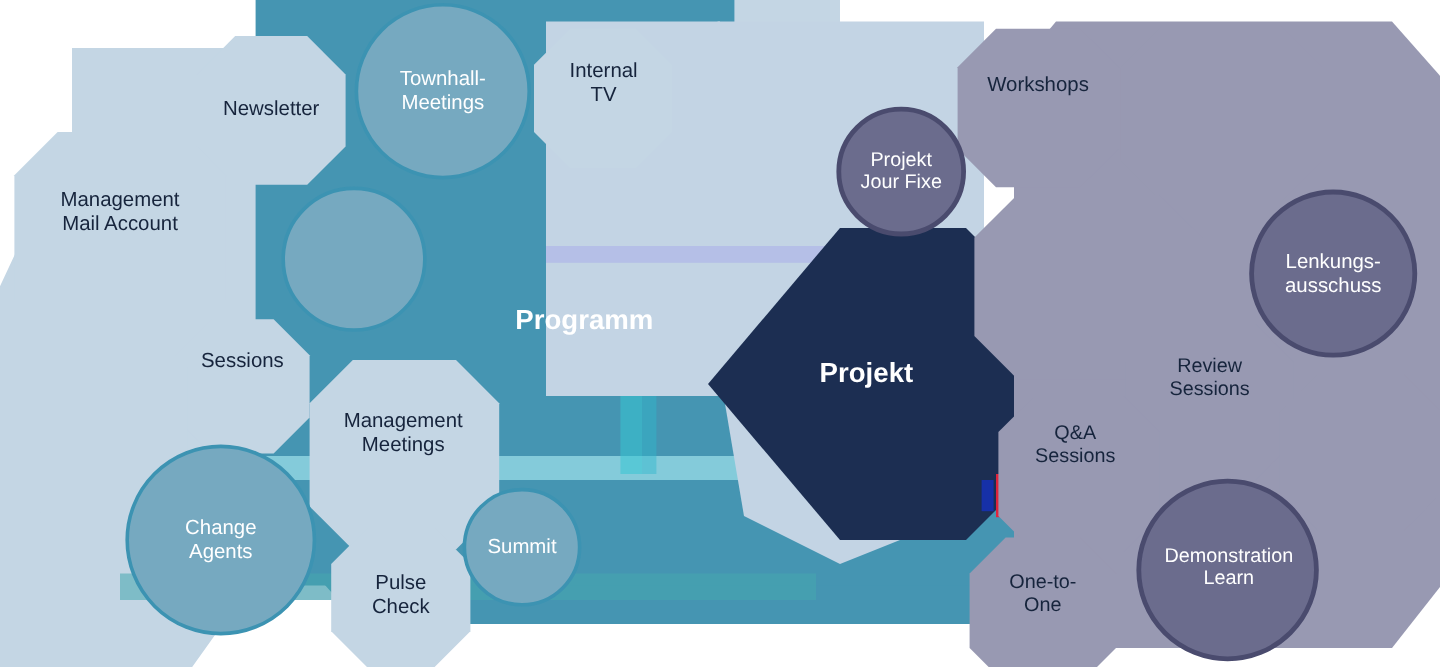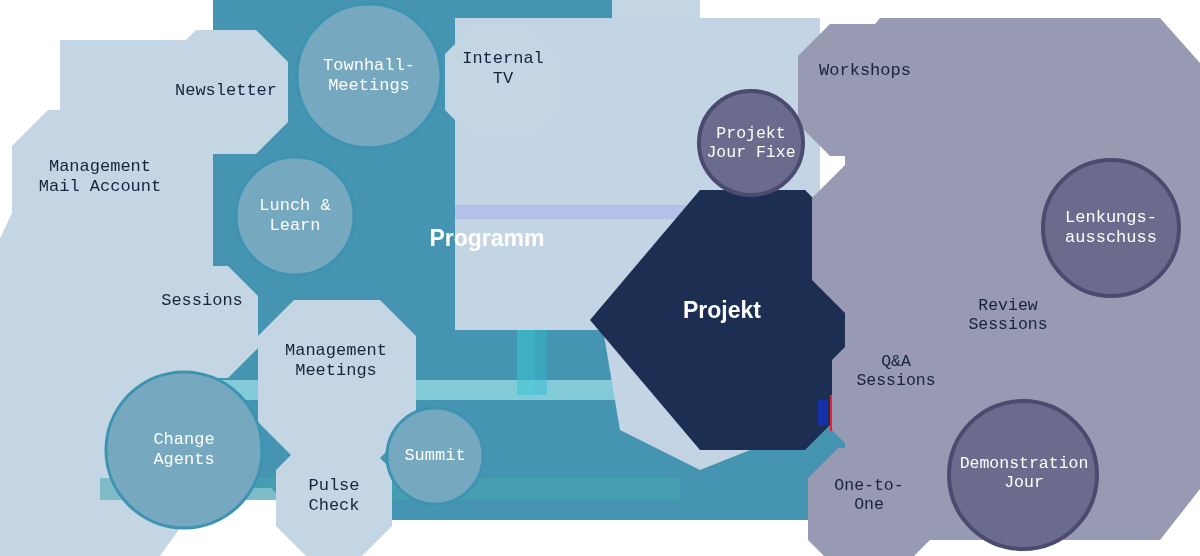--- a/index.html
+++ b/index.html
@@ -14,35 +14,34 @@
 
   .node-label{
     position:absolute;
     display:flex;
     align-items:center;
     justify-content:center;
     text-align:center;
     line-height:1.16;
     pointer-events:none;
     white-space:pre-line;
-    font-family:Liberation Mono, monospace;
   }
   .lbl-dark{color:#16243c;}
   .lbl-light{color:#ffffff;}
   .t16{font-size:16.5px;}
   .t17{font-size:17px;}
   .zone-label{
     position:absolute;
     display:flex;align-items:center;justify-content:center;
     text-align:center;
     font-weight:bold;
     color:#ffffff;
     pointer-events:none;
   }
-  .zone-programm{font-size:23px;}
+  .zone-programm{font-size:23px;margin-top:28px;}
   .zone-projekt{font-size:23px;}
 </style>
 </head>
 <body>
 
 <div id="canvas">
 
   <svg class="layer" viewBox="0 0 1200 556">
     <defs>
       <clipPath id="clipAll">
@@ -173,22 +172,20 @@
 Mail Account</div>
 
   <div class="node-label lbl-dark t17" style="left:166px;top:78px;width:120px;height:26px;">Newsletter</div>
 
   <div class="node-label lbl-light t17" style="left:305px;top:52px;width:128px;height:48px;">Townhall-
 Meetings</div>
 
   <div class="node-label lbl-dark t17" style="left:450px;top:46px;width:106px;height:46px;">Internal
 TV</div>
 
-  <div class="node-label lbl-light t17" style="left:240px;top:192px;width:110px;height:48px;">Lunch &amp;
-Learn</div>
 
   <div class="node-label lbl-dark t17" style="left:148px;top:288px;width:108px;height:26px;">Sessions</div>
 
 
   <div class="node-label lbl-dark t17" style="left:260px;top:336px;width:152px;height:50px;">Management
 Meetings</div>
 
   <div class="node-label lbl-light t17" style="left:124px;top:426px;width:120px;height:48px;">Change
 Agents</div>
 
@@ -211,15 +208,15 @@
 Sessions</div>
 
 
   <div class="node-label lbl-dark t16" style="left:840px;top:348px;width:112px;height:46px;">Q&amp;A
 Sessions</div>
 
   <div class="node-label lbl-dark t16" style="left:814px;top:472px;width:110px;height:46px;">One-to-
 One</div>
 
   <div class="node-label lbl-light t16" style="left:944px;top:450px;width:160px;height:46px;">Demonstration
-Jour</div>
+Learn</div>
 
 </div>
 
 </body></html>

